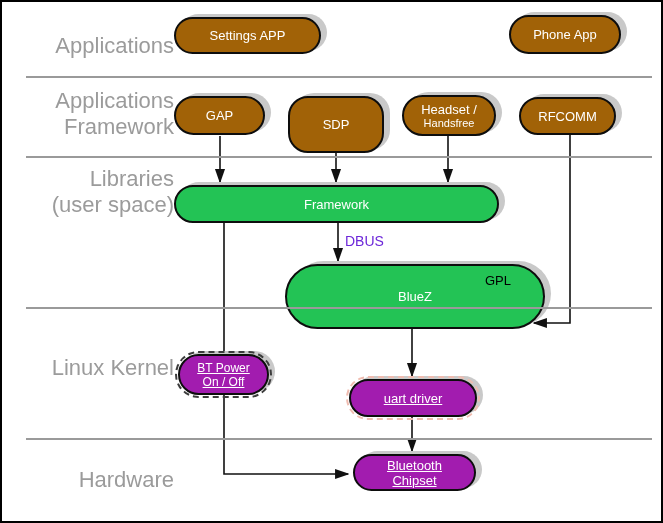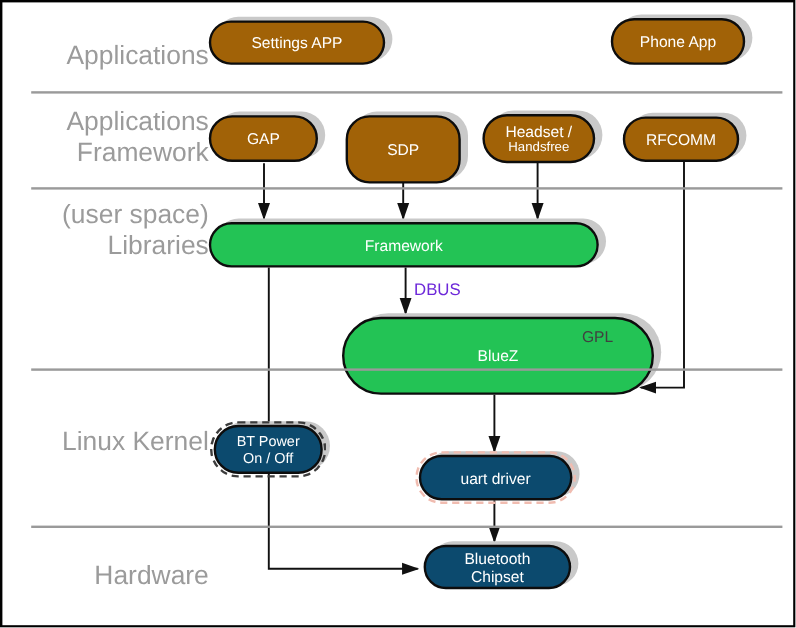--- a/index.html
+++ b/index.html
@@ -16,27 +16,27 @@
   
   svg.wires{position:absolute;left:0;top:0;z-index:1;}
 
   
   .node{position:absolute;box-sizing:border-box;display:flex;flex-direction:column;
         align-items:center;justify-content:center;text-align:center;color:#fff;
         font-size:13px;line-height:15px;border:2px solid #0d0d0d;
         box-shadow:6px -3px 0 #c9c9c9;z-index:3;}
   .blue{background:#a16207;}
   .green{background:#23c355;}
-  .red{background:#0c4a6e;}
+  .red{background:#a21caf;text-decoration:underline;}
   .dashed-dark{outline:2px dashed #3c3c3c;outline-offset:1px;}
   .dashed-light{outline:2px dashed #f0bcb0;outline-offset:1px;align-items:center;}
   .sub{font-size:11px;line-height:13px;}
   .small2{font-size:12px;line-height:14px;}
 
-  .gpl-tag{position:absolute;top:7px;right:32px;color:#404040;font-size:13px;}
+  .gpl-tag{position:absolute;top:7px;right:32px;color:#000000;font-size:13px;}
   .edge-label{position:absolute;left:343px;top:231px;color:#6d28d9;font-size:14px;z-index:2;}
 </style>
 </head>
 <body>
 
 <div class="canvas">
 
   <svg class="wires" width="663" height="523">
     <defs>
       <marker id="ah" viewBox="0 0 10 7" refX="9" refY="3.5" markerWidth="9" markerHeight="7" orient="auto">
@@ -61,22 +61,22 @@
   <div class="divider" style="top:436px"></div>
 
   <div class="layer-label" style="top:31px">
     <div>Applications</div>
   </div>
   <div class="layer-label" style="top:86px">
     <div>Applications</div>
     <div>Framework</div>
   </div>
   <div class="layer-label" style="top:164px">
+    <div>Libraries</div>
     <div>(user space)</div>
-    <div>Libraries</div>
   </div>
   <div class="layer-label" style="top:465px">
     <div>Hardware</div>
   </div>
   <div class="layer-label" style="top:353px">
     <div>Linux Kernel</div>
   </div>
 
   <div class="node blue" style="left:172px;top:15px;width:147px;height:37px;border-radius:19px">
     <span>Settings APP</span>

